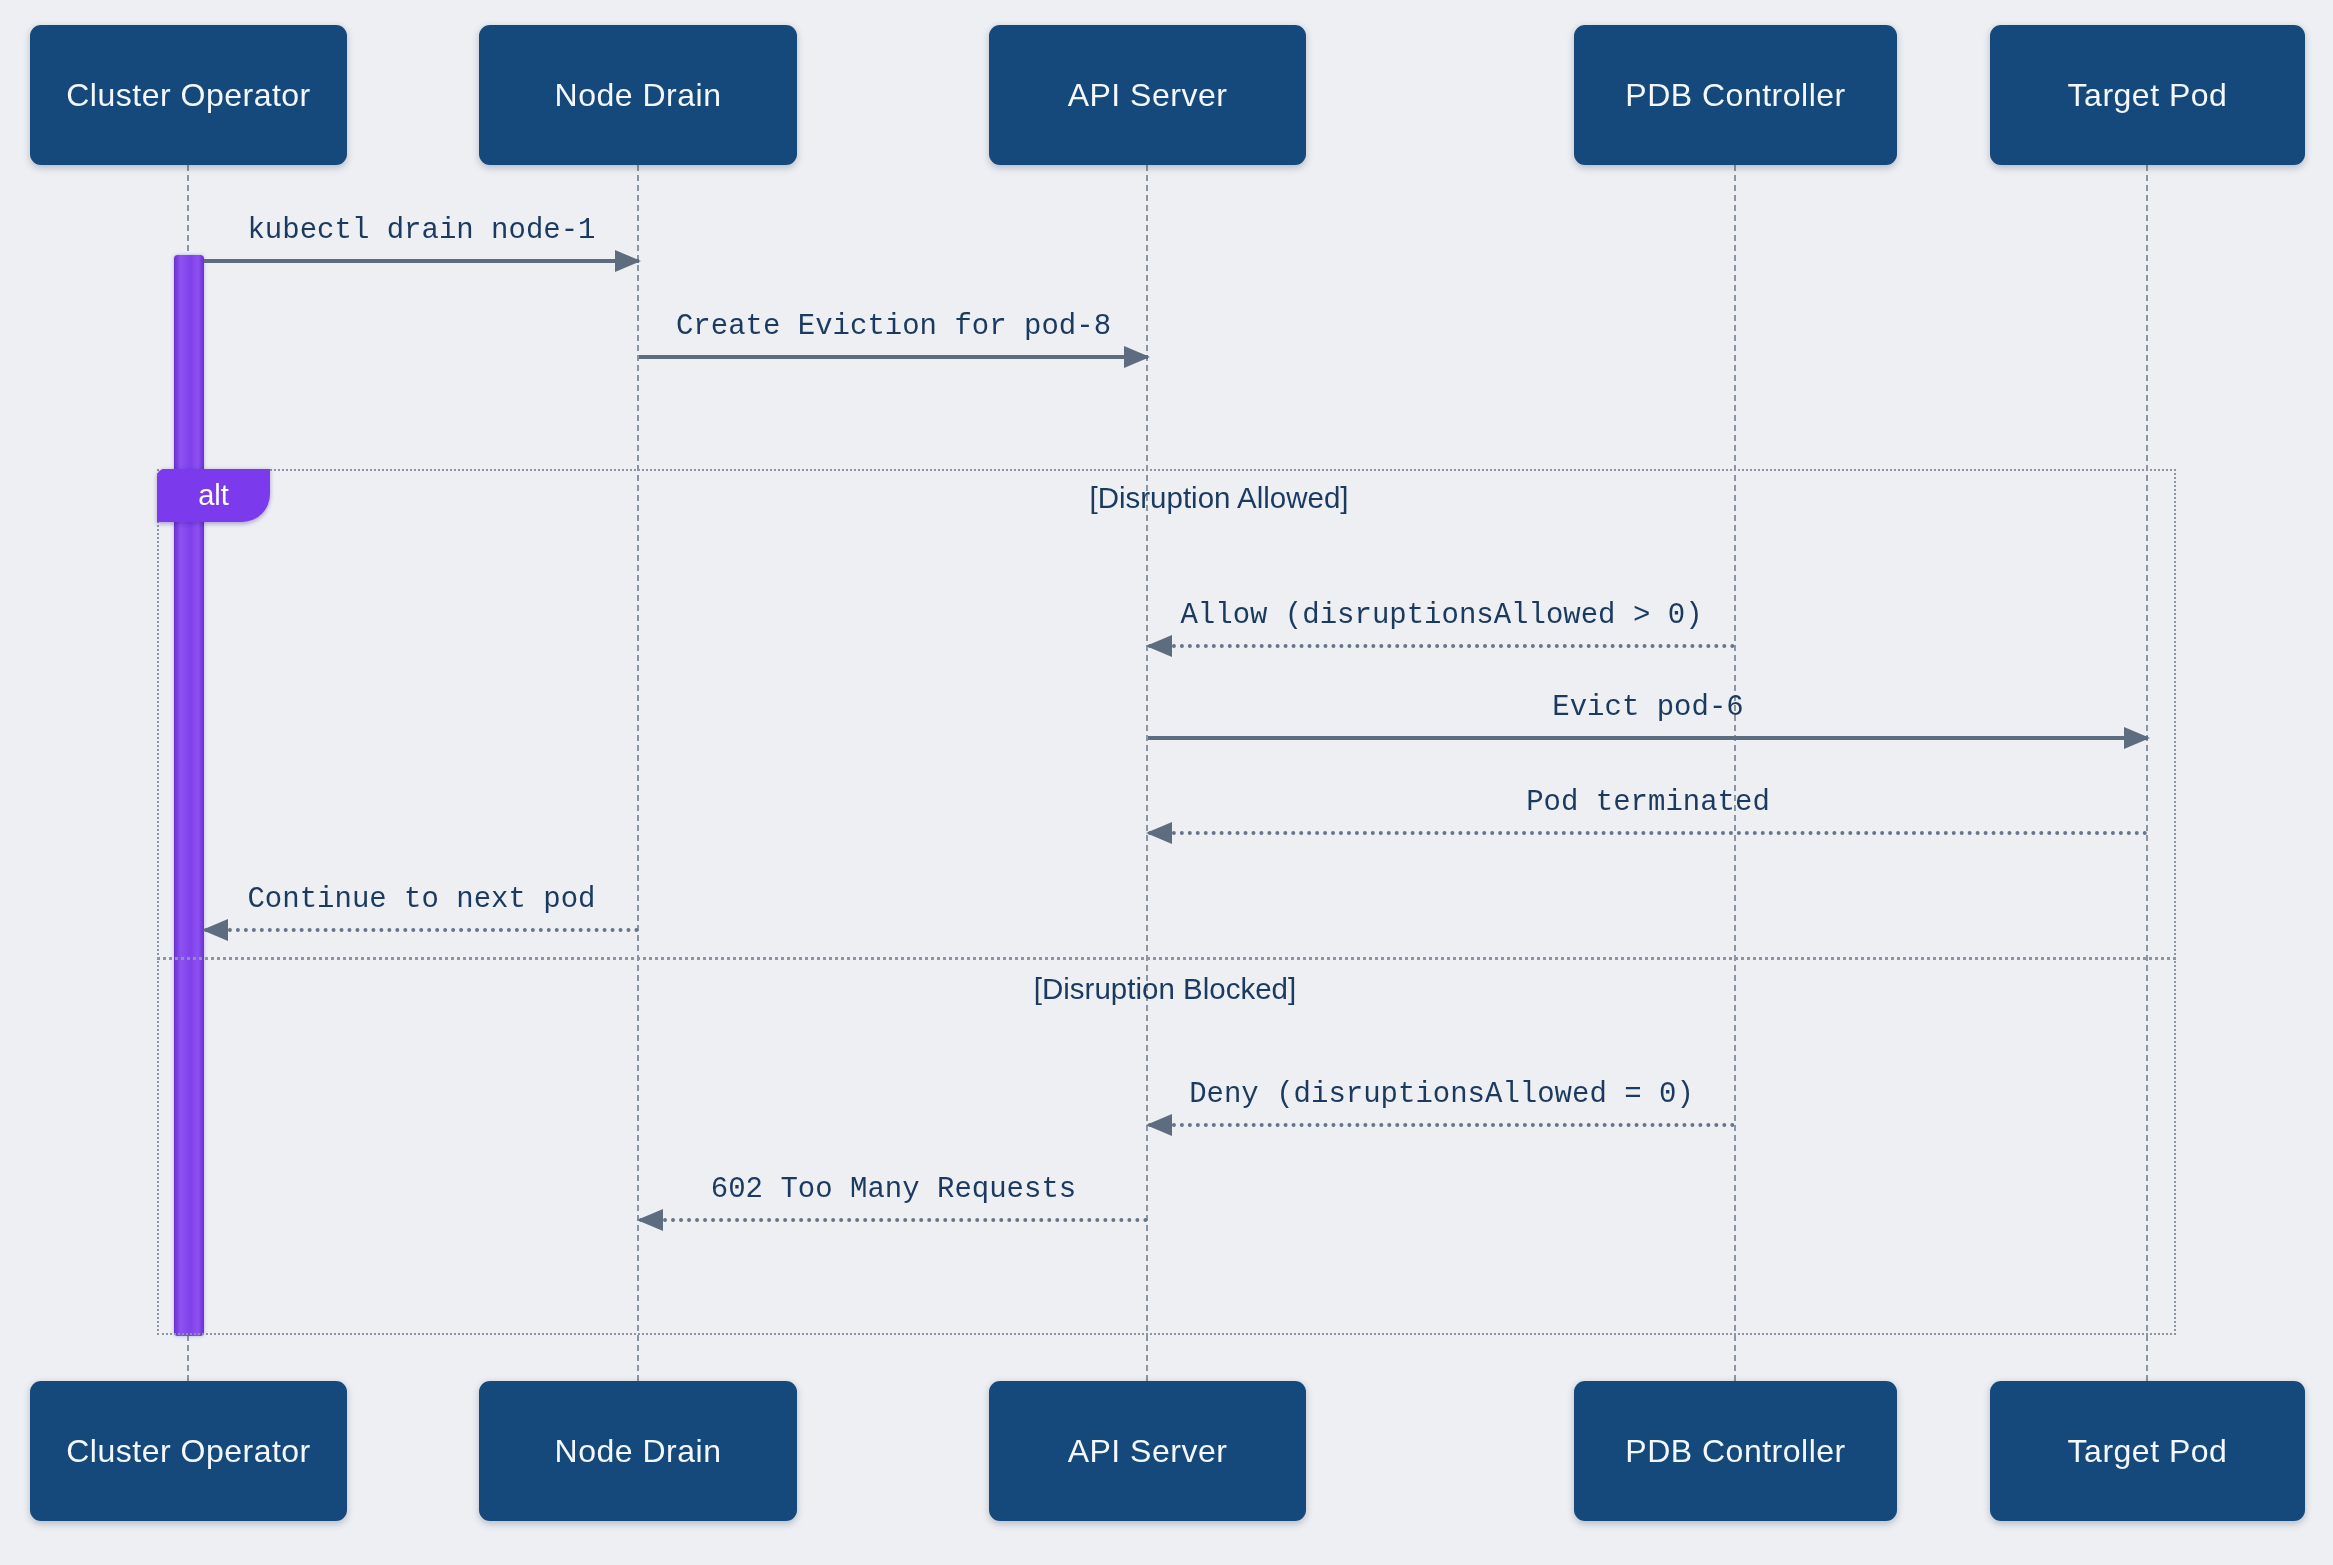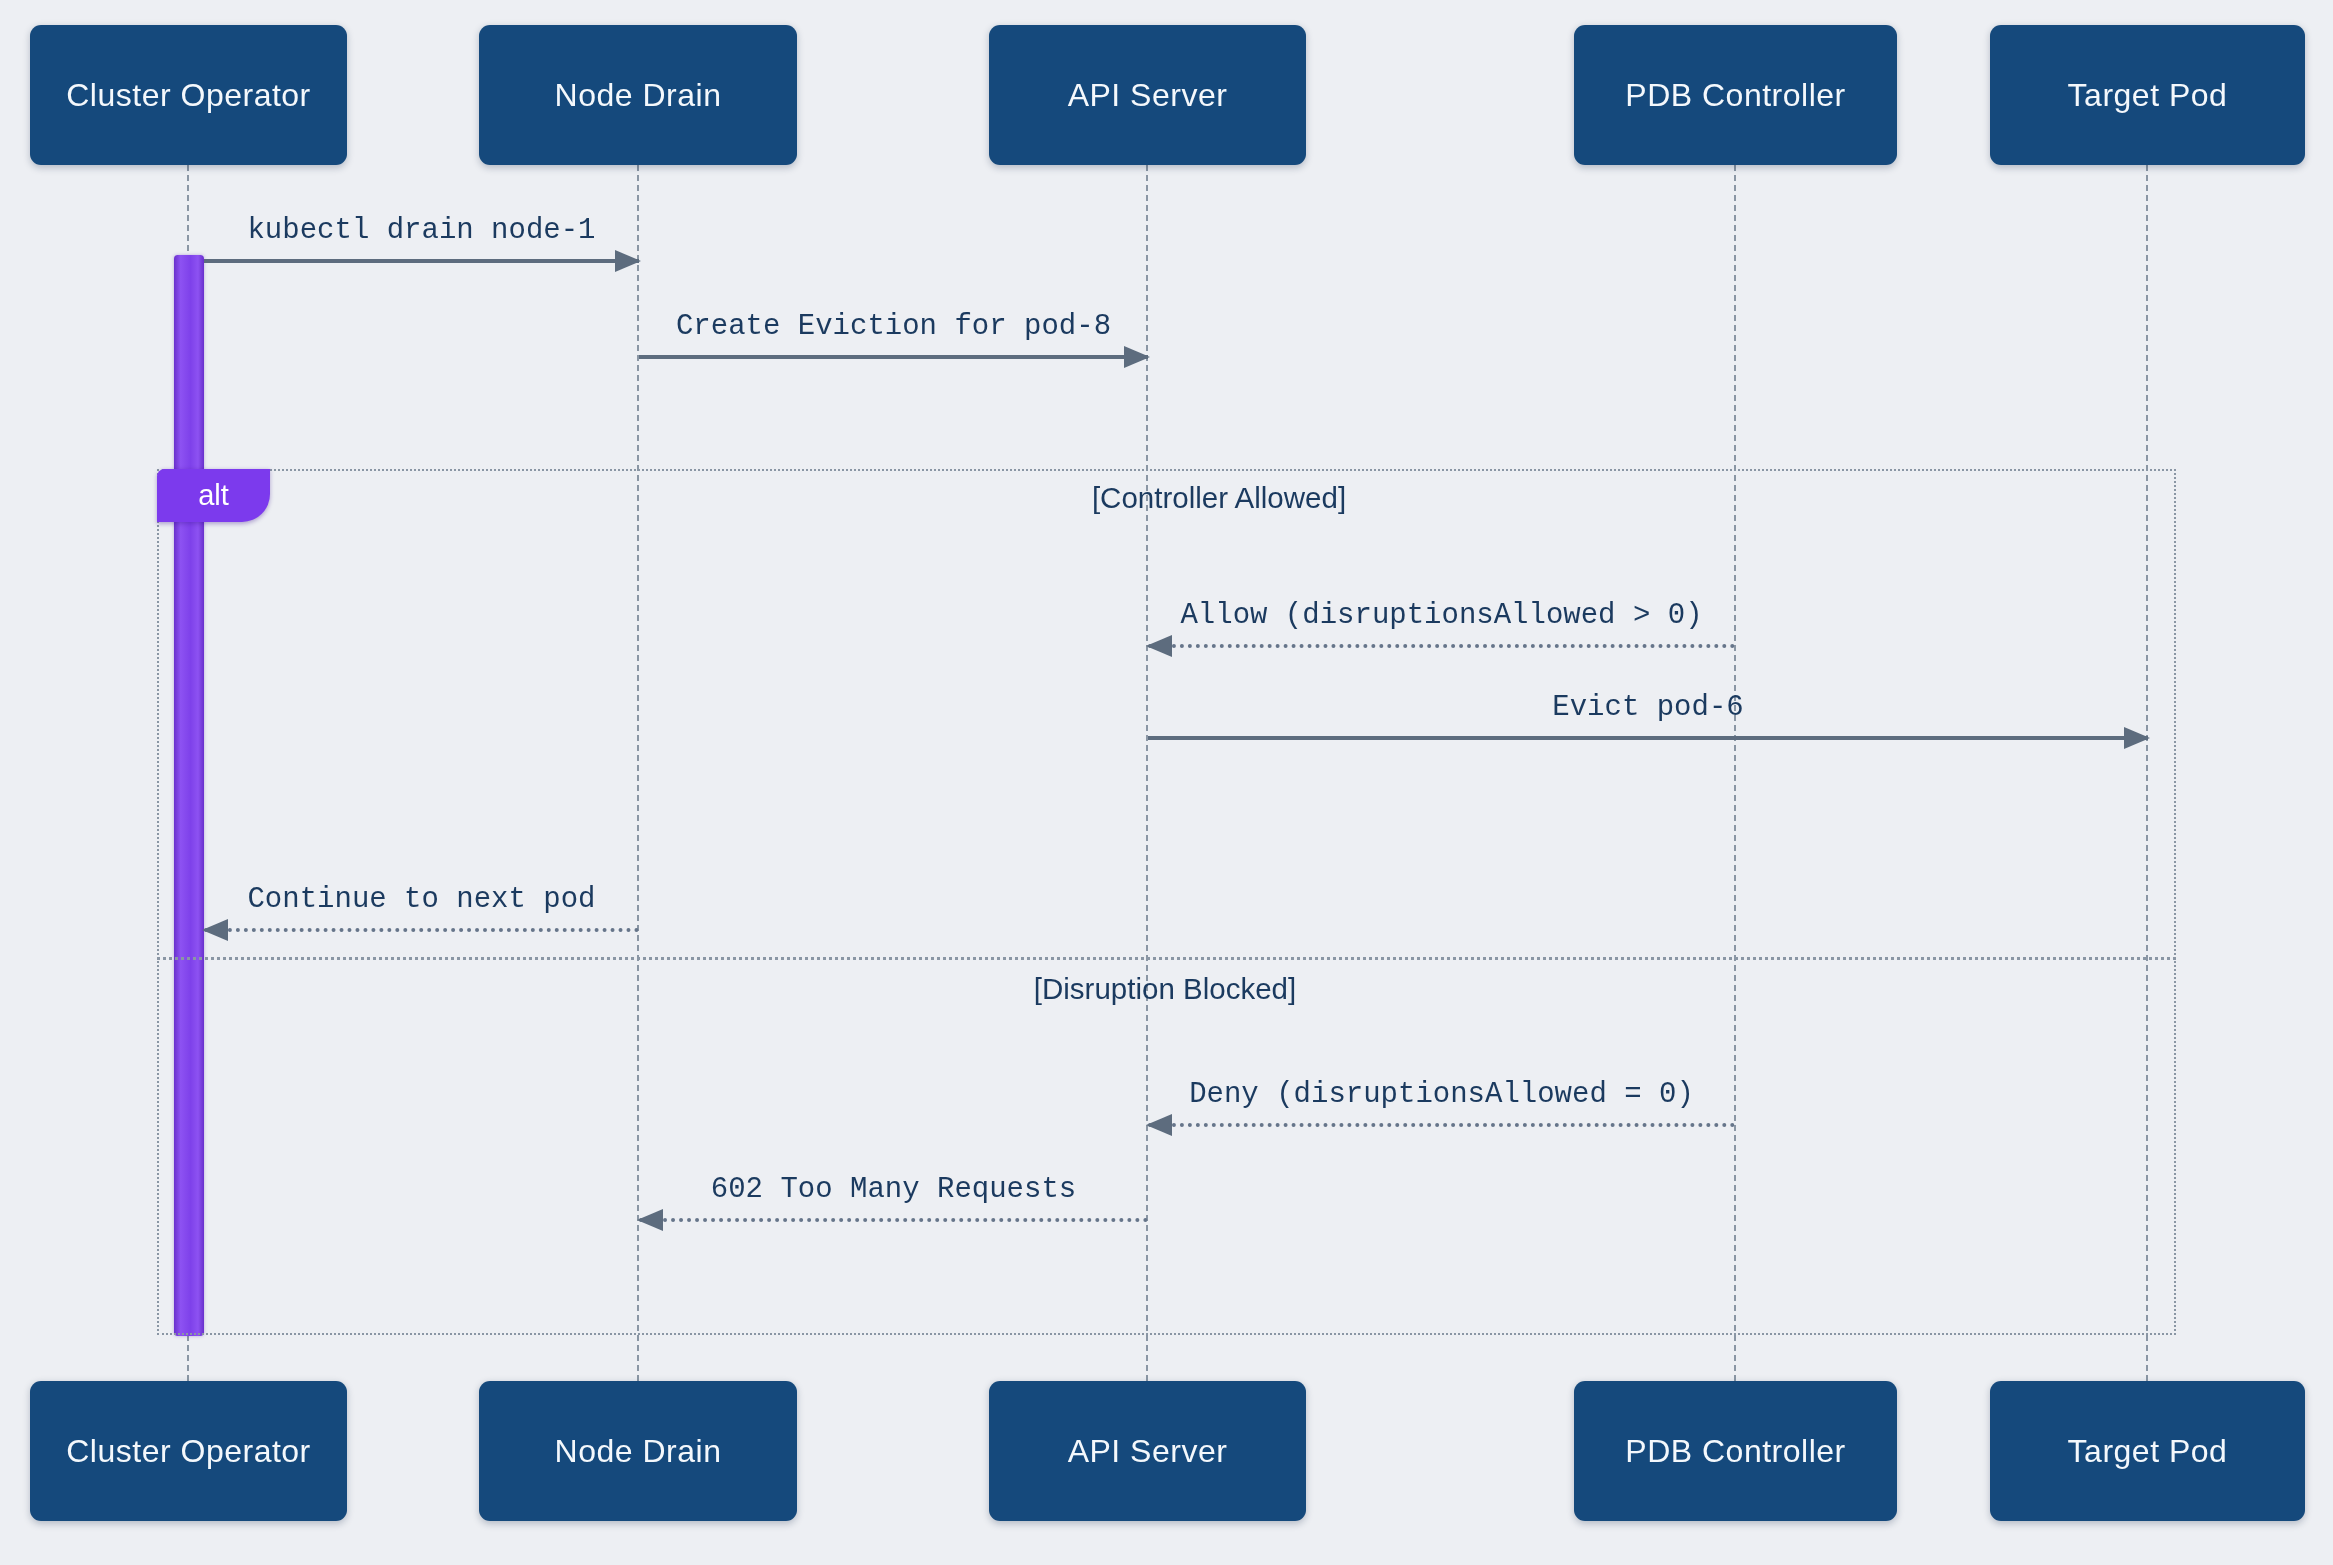--- a/index.html
+++ b/index.html
@@ -112,21 +112,21 @@
   <div class="lifeline" style="left:637px"></div>
   <div class="lifeline" style="left:1146px"></div>
   <div class="lifeline" style="left:1734px"></div>
   <div class="lifeline" style="left:2146px"></div>
 
   <div class="activation"></div>
 
   <div class="frame"></div>
   <div class="divider"></div>
   <div class="alt-tab">alt</div>
-  <div class="guard" style="left:1219px;top:498px">[Controller Allowed]</div>
+  <div class="guard" style="left:1219px;top:498px">[Disruption Allowed]</div>
   <div class="guard" style="left:1165px;top:989px">[Disruption Blocked]</div>
 
   <div class="actor" style="left:30px;top:25px;width:317px">Cluster Operator</div>
   <div class="actor" style="left:479px;top:25px;width:318px">Node Drain</div>
   <div class="actor" style="left:989px;top:25px;width:317px">API Server</div>
   <div class="actor" style="left:1574px;top:25px;width:323px">PDB Controller</div>
   <div class="actor" style="left:1990px;top:25px;width:315px">Target Pod</div>
 
   <div class="actor" style="left:30px;top:1381px;width:317px">Cluster Operator</div>
   <div class="actor" style="left:479px;top:1381px;width:318px">Node Drain</div>
@@ -152,20 +152,25 @@
     <div class="msg-line dotted"></div>
     <div class="ah l"></div>
   </div>
 
   <div class="msg" style="left:1148px;top:681px;width:1000px">
     <span class="msg-label">Evict pod-6</span>
     <div class="msg-line solid"></div>
     <div class="ah r"></div>
   </div>
 
+  <div class="msg" style="left:1148px;top:776px;width:1000px">
+    <span class="msg-label">Pod terminated</span>
+    <div class="msg-line dotted"></div>
+    <div class="ah l"></div>
+  </div>
 
   <div class="msg" style="left:204px;top:873px;width:435px">
     <span class="msg-label">Continue to next pod</span>
     <div class="msg-line dotted"></div>
     <div class="ah l"></div>
   </div>
 
   <div class="msg" style="left:1148px;top:1068px;width:587px">
     <span class="msg-label">Deny (disruptionsAllowed = 0)</span>
     <div class="msg-line dotted"></div>

